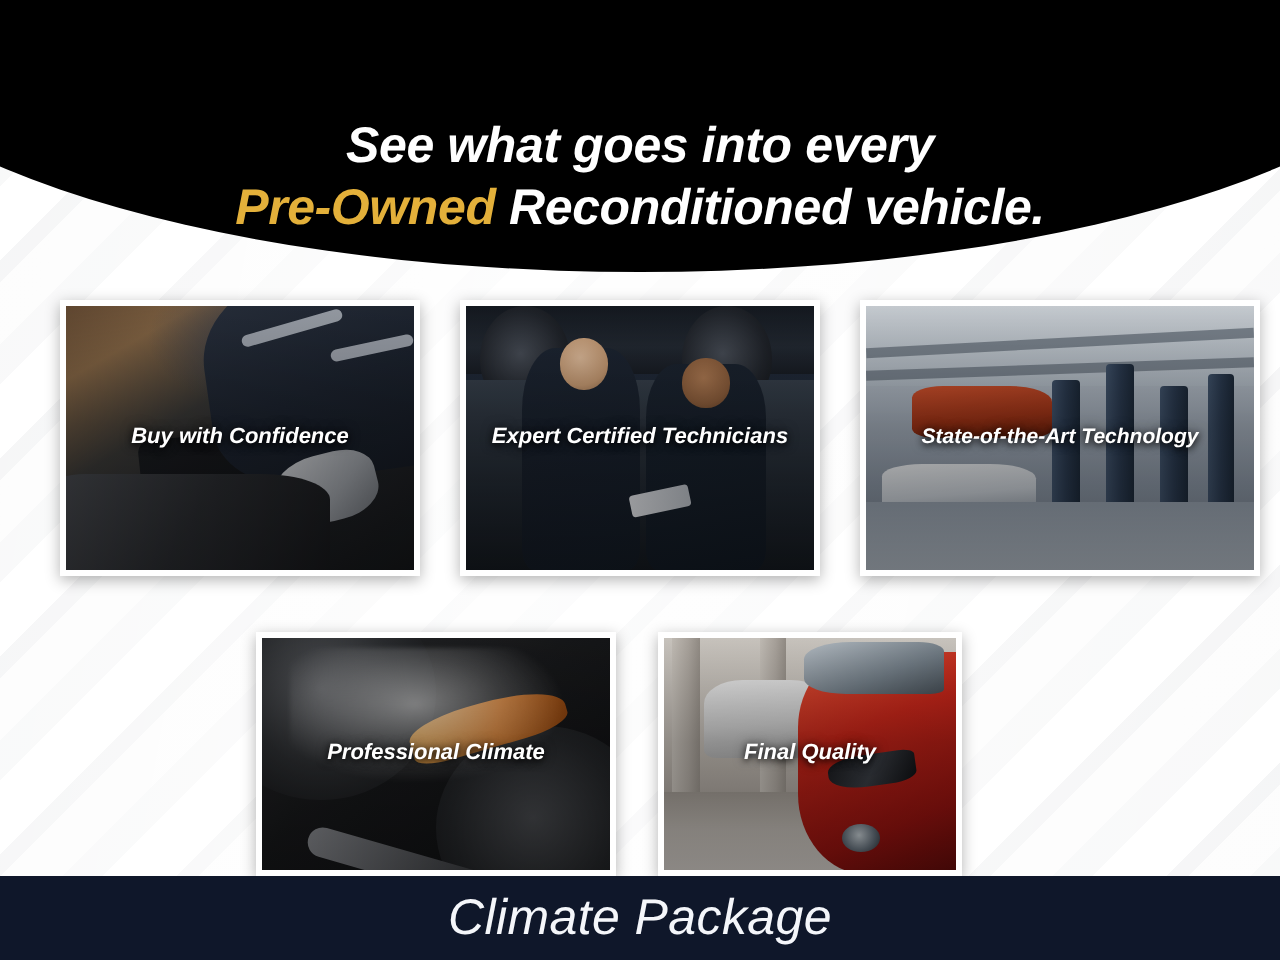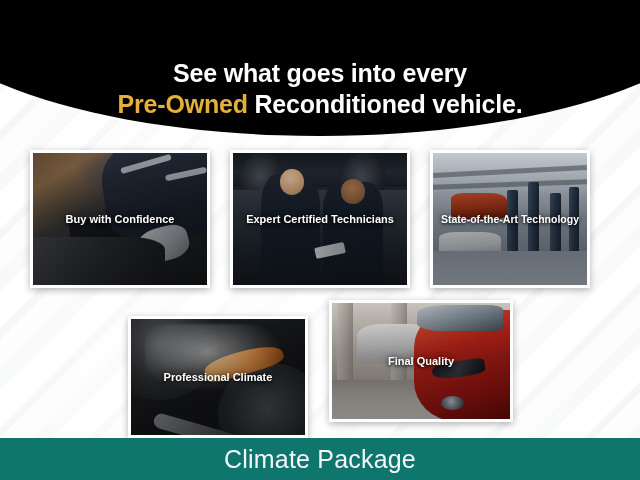--- a/index.html
+++ b/index.html
@@ -10,20 +10,21 @@
   body {
     font-family: "Liberation Sans", sans-serif;
   }
 
   #stage {
     position: relative;
     width: 640px;
     height: 480px;
     overflow: hidden;
     background: #f3f4f6;
+    font-style: italic;
   }
 
   
   .backdrop {
     position: absolute;
     inset: 0;
     background-color: #fdfdfd;
     background-image: repeating-linear-gradient(
       -45deg,
       #ffffff 0px,
@@ -359,21 +360,21 @@
     border-radius: 50%;
   }
 
   
   .banner {
     position: absolute;
     left: 0;
     bottom: 0;
     width: 100%;
     height: 42px;
-    background: #0f766e;
+    background: #0f172a;
     display: flex;
     align-items: center;
     justify-content: center;
   }
   .banner-text {
     color: #f4f6fa;
     font-size: 25px;
     line-height: 27px;
     font-weight: normal;
     letter-spacing: 0.2px;
@@ -420,21 +421,21 @@
       <div class="woman"></div>
       <div class="woman-head"></div>
       <div class="paper"></div>
     </div>
     <div class="card-shade"></div>
     <div class="card-caption">
       <div>Expert Certified Technicians</div>
     </div>
   </div>
 
-  <div class="card" style="left:430px; top:150px; width:160px; height:138px;">
+  <div class="card" style="left:430px; top:150px; width:200px; height:138px;">
     <div class="card-photo ph3">
       <div class="ceiling"></div>
       <div class="beam b1"></div>
       <div class="beam b2"></div>
       <div class="car-red"></div>
       <div class="lift l1"></div>
       <div class="lift l2"></div>
       <div class="lift l3"></div>
       <div class="lift l4"></div>
       <div class="car-white"></div>
@@ -453,21 +454,21 @@
       <div class="nozzle"></div>
       <div class="steam"></div>
       <div class="wand"></div>
     </div>
     <div class="card-shade"></div>
     <div class="card-caption">
       <div>Professional Climate</div>
     </div>
   </div>
 
-  <div class="card" style="left:329px; top:300px; width:184px; height:122px;">
+  <div class="card" style="left:329px; top:316px; width:152px; height:122px;">
     <div class="card-photo ph5">
       <div class="col c1"></div>
       <div class="col c2"></div>
       <div class="car-bg"></div>
       <div class="floor5"></div>
       <div class="redcar"></div>
       <div class="windshield"></div>
       <div class="headlamp"></div>
       <div class="foglamp"></div>
     </div>

